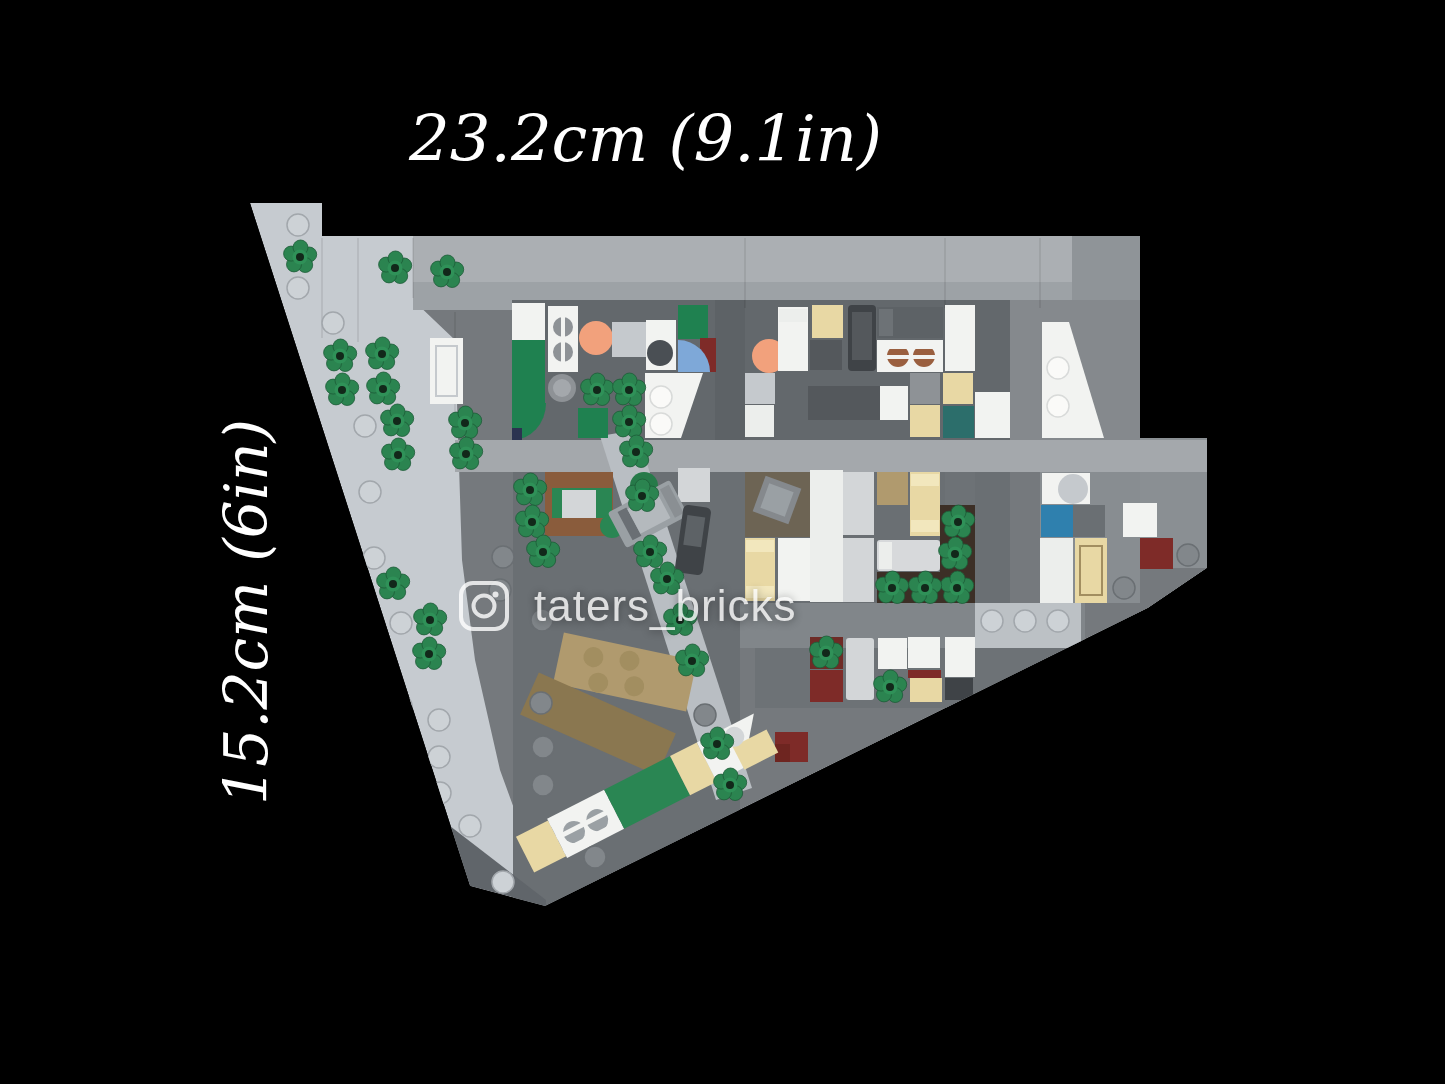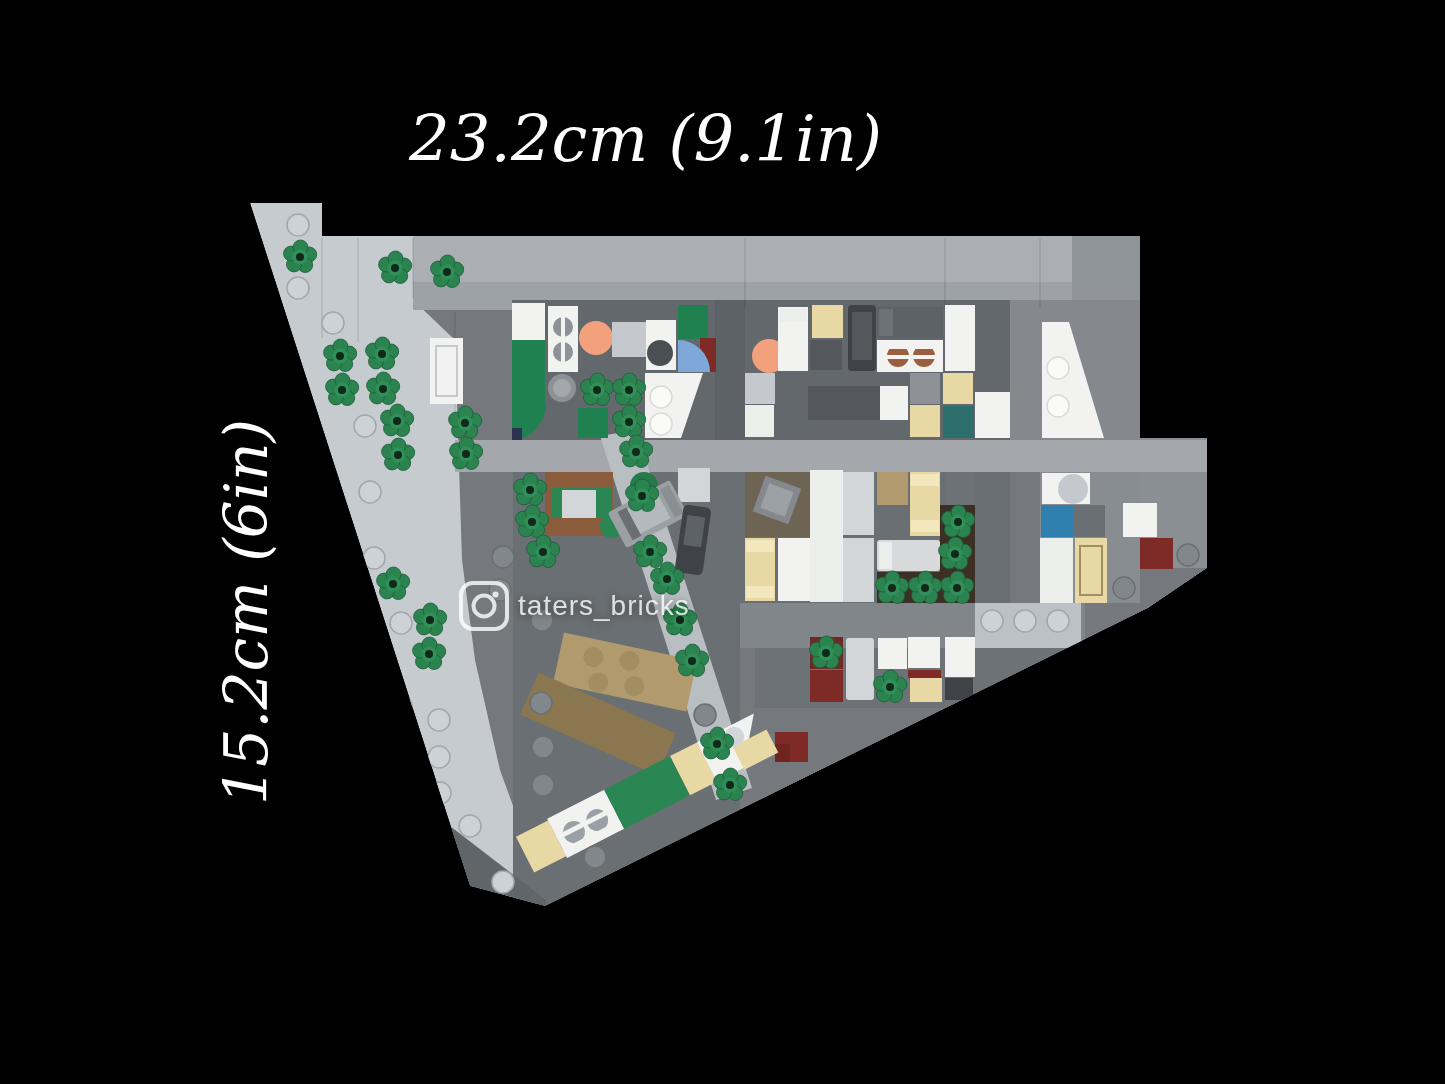--- a/index.html
+++ b/index.html
@@ -4,22 +4,22 @@
 <style>
   html,body{margin:0;padding:0;background:#000;}
   #canvas{position:relative;width:1445px;height:1084px;background:#000;overflow:hidden;
           font-family:"Liberation Sans",sans-serif;}
   #model-svg{position:absolute;left:0;top:0;}
   .dim-label{position:absolute;color:#ffffff;font-family:"DejaVu Serif",serif;
              font-style:italic;white-space:nowrap;}
   #dim-top{top:102px;left:0;width:1291px;text-align:center;font-size:64px;}
   #dim-left{left:-14px;top:574px;width:520px;height:76px;line-height:76px;text-align:center;
             font-size:60px;transform:rotate(-90deg);}
-  #watermark{position:absolute;left:458px;top:580px;display:flex;align-items:center;gap:8px;
-             color:rgba(255,255,255,0.80);font-size:28px;letter-spacing:1px;
+  #watermark{position:absolute;left:458px;top:580px;display:flex;align-items:center;gap:24px;
+             color:rgba(255,255,255,0.80);font-size:44px;letter-spacing:1px;
              text-shadow:0 1px 8px rgba(0,0,0,0.45);justify-content:flex-end;}
   #watermark svg{display:block;}
 </style>
 </head>
 <body>
 
 <div id="canvas">
   <svg id="model-svg" width="1445" height="1084" viewBox="0 0 1445 1084">
       <defs>
         <clipPath id="model-clip">

